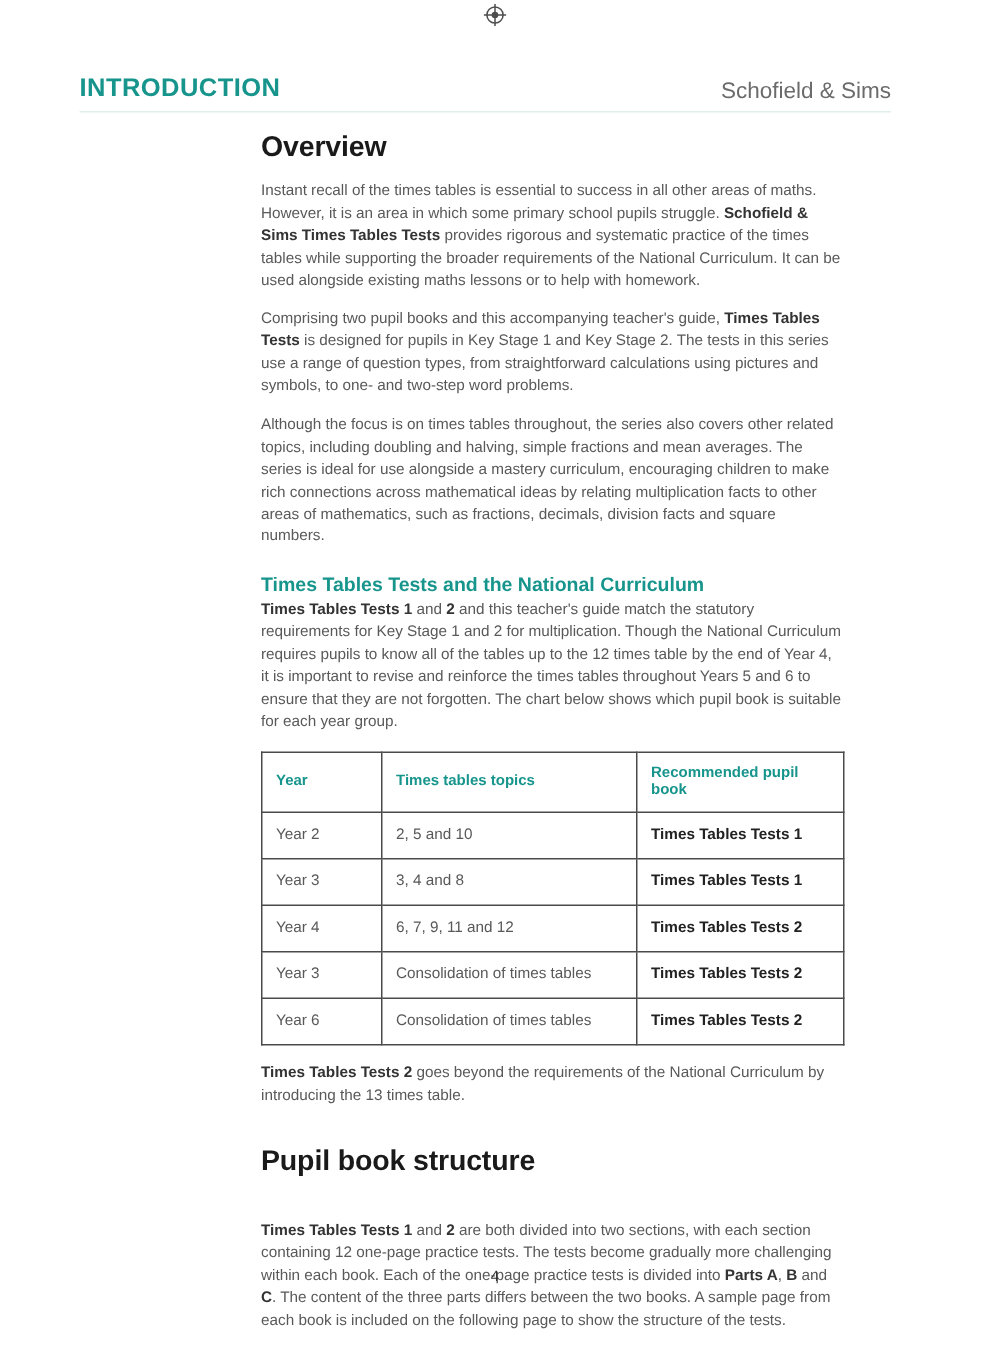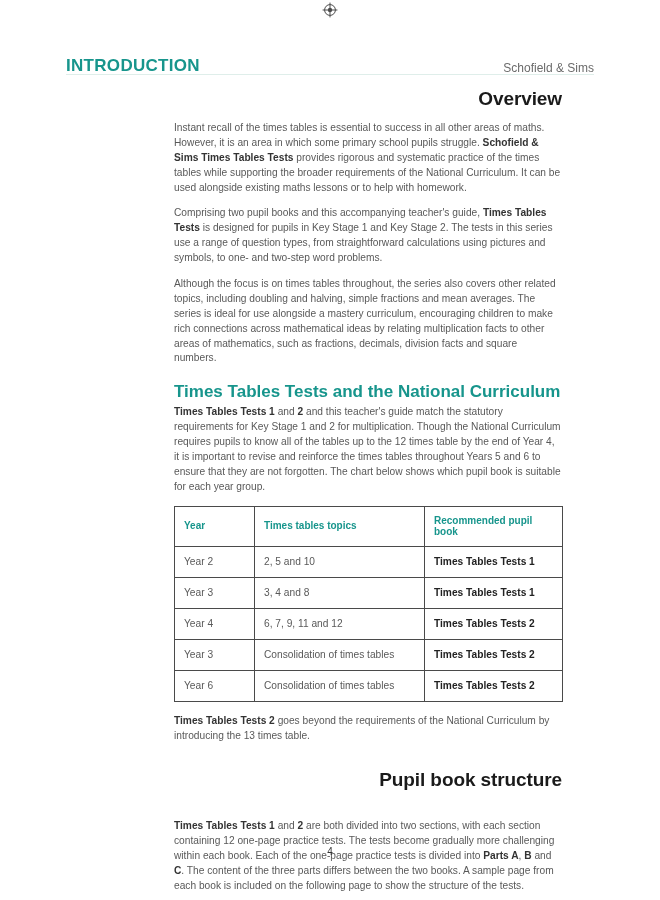--- a/index.html
+++ b/index.html
@@ -22,65 +22,64 @@
     left: 50%;
     transform: translateX(-50%);
     width: 16px;
     height: 16px;
   }
 
   
   .page-header {
     position: absolute;
     top: 42px;
-    left: 66px;
+    left: 53px;
     right: 66px;
     height: 32px;
     border-bottom: 1.5px solid #dfeeea;
     display: flex;
-    align-items: flex-end;
+    align-items: center;
     justify-content: space-between;
   }
   .header-title {
     color: #17958c;
     font-size: 17px;
     font-weight: bold;
     letter-spacing: 0.3px;
     line-height: 1;
   }
   .header-brand {
     color: #6b6b6b;
-    font-size: 12px;
+    font-size: 15px;
     line-height: 1;
     margin-top: 4px;
   }
 
   
   .content {
     position: absolute;
     top: 88px;
     left: 174px;
     width: 388px;
   }
 
   h1.section-title {
     font-size: 19px;
     font-weight: bold;
     color: #1a1a1a;
     margin: 0 0 11px 0;
     letter-spacing: -0.1px;
-    text-align: right;
   }
   h1.section-title.second {
     margin-top: 26px;
     margin-bottom: 28px;
   }
 
   h2.sub-title {
-    font-size: 17px;
+    font-size: 13px;
     font-weight: bold;
     color: #17958c;
     margin: 0 0 3px 0;
   }
 
   p.body {
     font-size: 10.2px;
     line-height: 1.46;
     color: #595959;
     margin: 0 0 11px 0;

